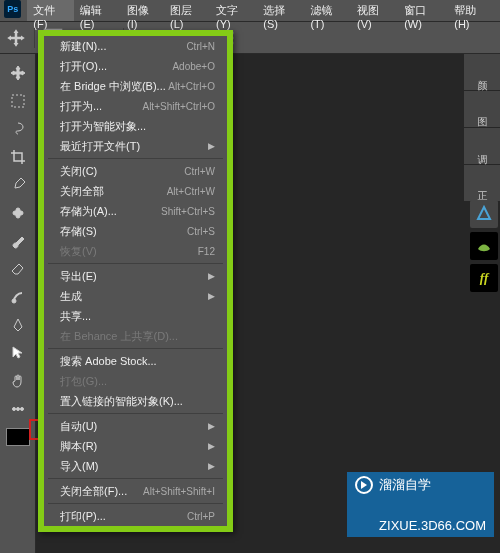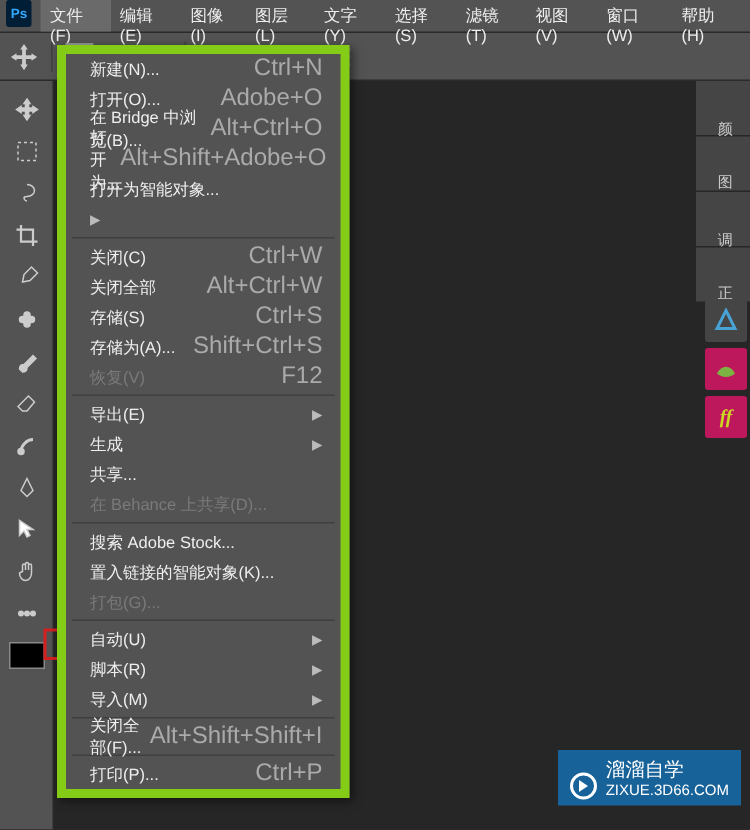--- a/index.html
+++ b/index.html
@@ -21,37 +21,37 @@
 .tool svg { width: 16px; height: 16px; fill: #ccc; stroke: #ccc; }
 .swatch { width: 24px; height: 18px; background: #000; border: 1px solid #888; margin-top: 4px; position: relative; }
 .swatch::after { content: ""; position: absolute; width: 24px; height: 18px; background: #fff; border: 1px solid #888; top: 6px; left: 6px; z-index: -1; }
 
 .canvas { flex: 1; background: #262626; position: relative; }
 
 .dropdown { position: absolute; top: 30px; left: 38px; background: #535353; width: 195px; border: 6px solid #84cc16; box-shadow: 2px 2px 6px rgba(0,0,0,0.5); z-index: 100; }
 .dd-item { display: flex; justify-content: space-between; align-items: center; padding: 3px 12px 3px 16px; cursor: pointer; color: #eee; height: 20px; }
 .dd-item.disabled { color: #7a7a7a; }
 .dd-sep { height: 1px; background: #3f3f3f; margin: 2px 4px; }
-.dd-shortcut { color: #aaa; font-size: 16px; }
+.dd-shortcut { color: #aaa; font-size: 10px; }
 .dd-arrow { color: #bbb; font-size: 9px; }
 
 .highlight-box { position: absolute; border: 2px solid #d32020; pointer-events: none; }
 
 .right-panels { position: absolute; right: 0; top: 54px; width: 36px; display: flex; flex-direction: column; gap: 1px; }
 .panel-tab { background: #454545; color: #ccc; padding: 6px 2px; text-align: center; font-size: 10px; writing-mode: vertical-rl; height: 36px; display: flex; align-items: center; justify-content: center; }
 .panel-icon-group { position: absolute; right: 2px; top: 150px; display: flex; flex-direction: column; gap: 4px; }
-.pi { width: 28px; height: 28px; background: #be185d; display: flex; align-items: center; justify-content: center; border-radius: 2px; }
+.pi { width: 28px; height: 28px; background: #000000; display: flex; align-items: center; justify-content: center; border-radius: 2px; }
 .pi svg { width: 18px; height: 18px; }
 .pi.a { background: #454545; }
 .pi.green svg { fill: #7cb342; }
 .pi.ff { color: #ccd921; font-style: italic; font-weight: bold; font-size: 13px; font-family: serif; }
 
-.watermark { position: absolute; bottom: 16px; right: 6px; background: #166299; color: #fff; padding: 4px 8px; display: flex; align-items: flex-end; gap: 6px; font-size: 13px; }
+.watermark { position: absolute; bottom: 16px; right: 6px; background: #166299; color: #fff; padding: 4px 8px; display: flex; align-items: flex-start; gap: 6px; font-size: 13px; }
 .watermark .play { width: 18px; height: 18px; border: 2px solid #fff; border-radius: 50%; display: flex; align-items: center; justify-content: center; }
-.watermark .sub { font-size: 10px; display: block; }
+.watermark .sub { font-size: 13px; display: block; margin-top: 24px; }
 </style>
 </head>
 <body>
 
 <div class="menubar">
   <div class="ps-logo">Ps</div>
   <div class="menu-item active">文件(F)</div>
   <div class="menu-item">编辑(E)</div>
   <div class="menu-item">图像(I)</div>
   <div class="menu-item">图层(L)</div>
@@ -193,44 +193,45 @@
     <div class="dd-item">
       <span>打开(O)...</span>
       <span class="dd-shortcut">Adobe+O</span>
     </div>
     <div class="dd-item">
       <span>在 Bridge 中浏览(B)...</span>
       <span class="dd-shortcut">Alt+Ctrl+O</span>
     </div>
     <div class="dd-item">
       <span>打开为...</span>
-      <span class="dd-shortcut">Alt+Shift+Adobe+O</span>
+      <span class="dd-shortcut">Alt+Shift+Ctrl+O</span>
     </div>
     <div class="dd-item">
       <span>打开为智能对象...</span>
     </div>
     <div class="dd-item">
+      <span>最近打开文件(T)</span>
       <span class="dd-arrow">▶</span>
     </div>
     <div class="dd-sep"></div>
     <div class="dd-item">
       <span>关闭(C)</span>
       <span class="dd-shortcut">Ctrl+W</span>
     </div>
     <div class="dd-item">
       <span>关闭全部</span>
       <span class="dd-shortcut">Alt+Ctrl+W</span>
     </div>
     <div class="dd-item">
+      <span>存储为(A)...</span>
+      <span class="dd-shortcut">Shift+Ctrl+S</span>
+    </div>
+    <div class="dd-item">
       <span>存储(S)</span>
       <span class="dd-shortcut">Ctrl+S</span>
-    </div>
-    <div class="dd-item">
-      <span>存储为(A)...</span>
-      <span class="dd-shortcut">Shift+Ctrl+S</span>
     </div>
     <div class="dd-item disabled">
       <span>恢复(V)</span>
       <span class="dd-shortcut">F12</span>
     </div>
     <div class="dd-sep"></div>
     <div class="dd-item">
       <span>导出(E)</span>
       <span class="dd-arrow">▶</span>
     </div>
@@ -241,25 +242,25 @@
     <div class="dd-item">
       <span>共享...</span>
     </div>
     <div class="dd-item disabled">
       <span>在 Behance 上共享(D)...</span>
     </div>
     <div class="dd-sep"></div>
     <div class="dd-item">
       <span>搜索 Adobe Stock...</span>
     </div>
-    <div class="dd-item">
-      <span>置入链接的智能对象(K)...</span>
-    </div>
     <div class="dd-item disabled">
       <span>打包(G)...</span>
+    </div>
+    <div class="dd-item">
+      <span>置入链接的智能对象(K)...</span>
     </div>
     <div class="dd-sep"></div>
     <div class="dd-item">
       <span>自动(U)</span>
       <span class="dd-arrow">▶</span>
     </div>
     <div class="dd-item">
       <span>脚本(R)</span>
       <span class="dd-arrow">▶</span>
     </div>

